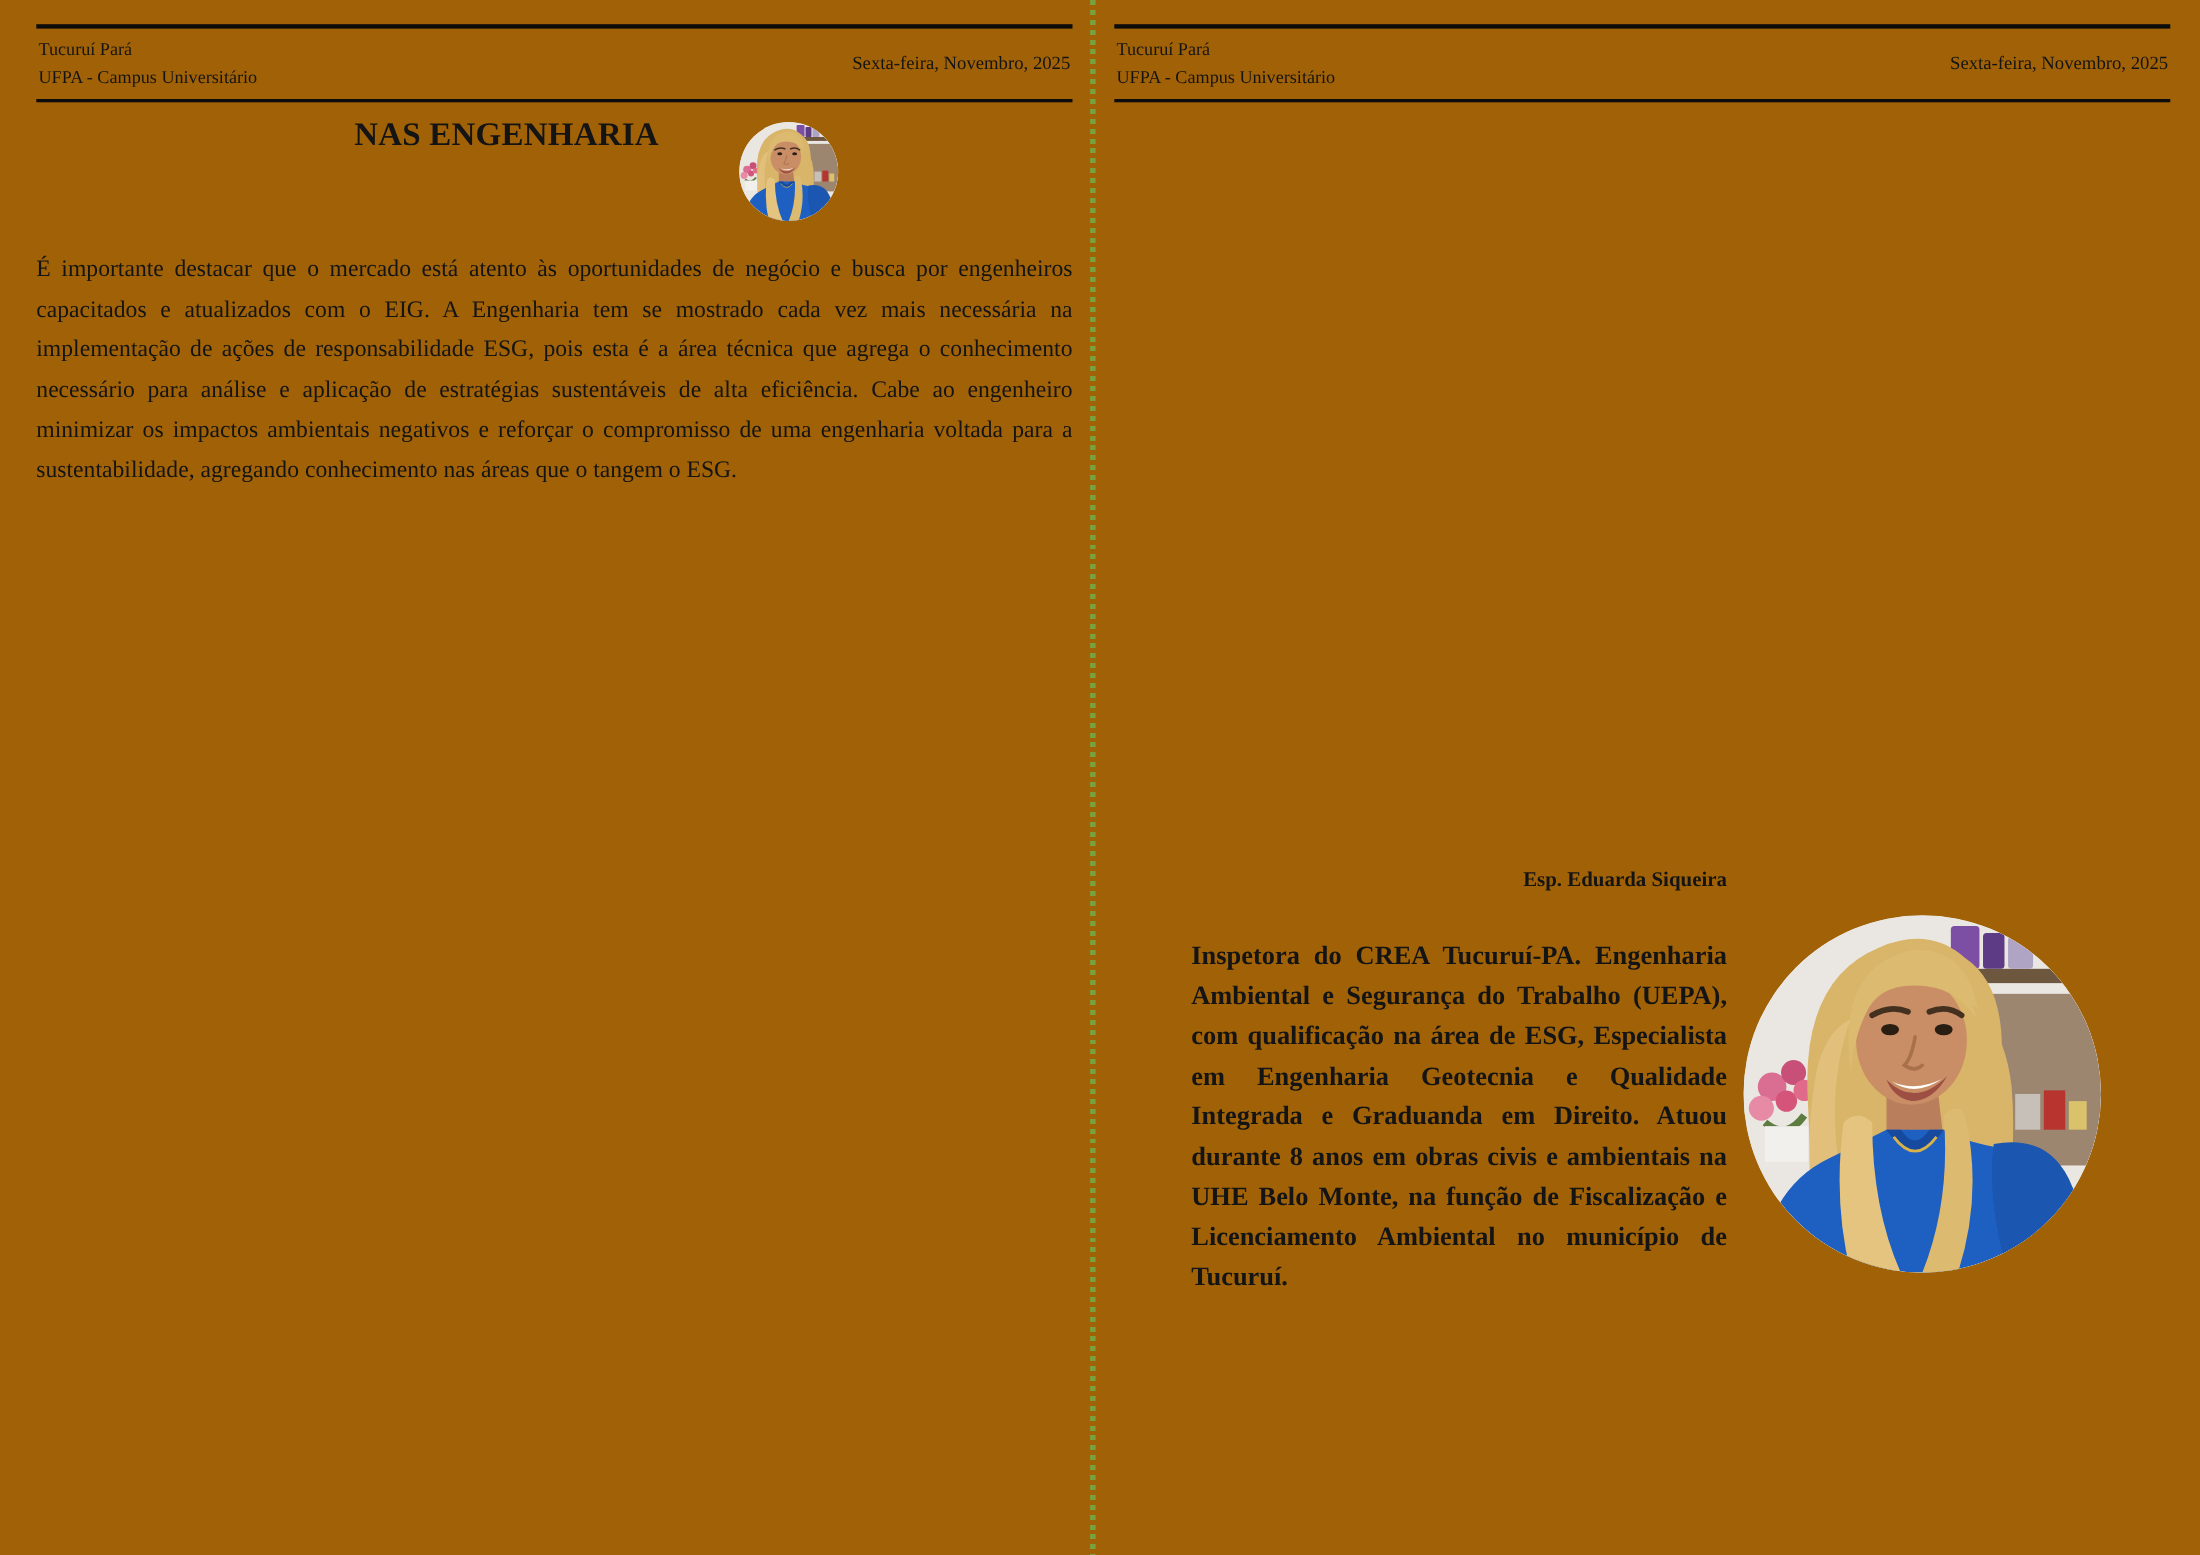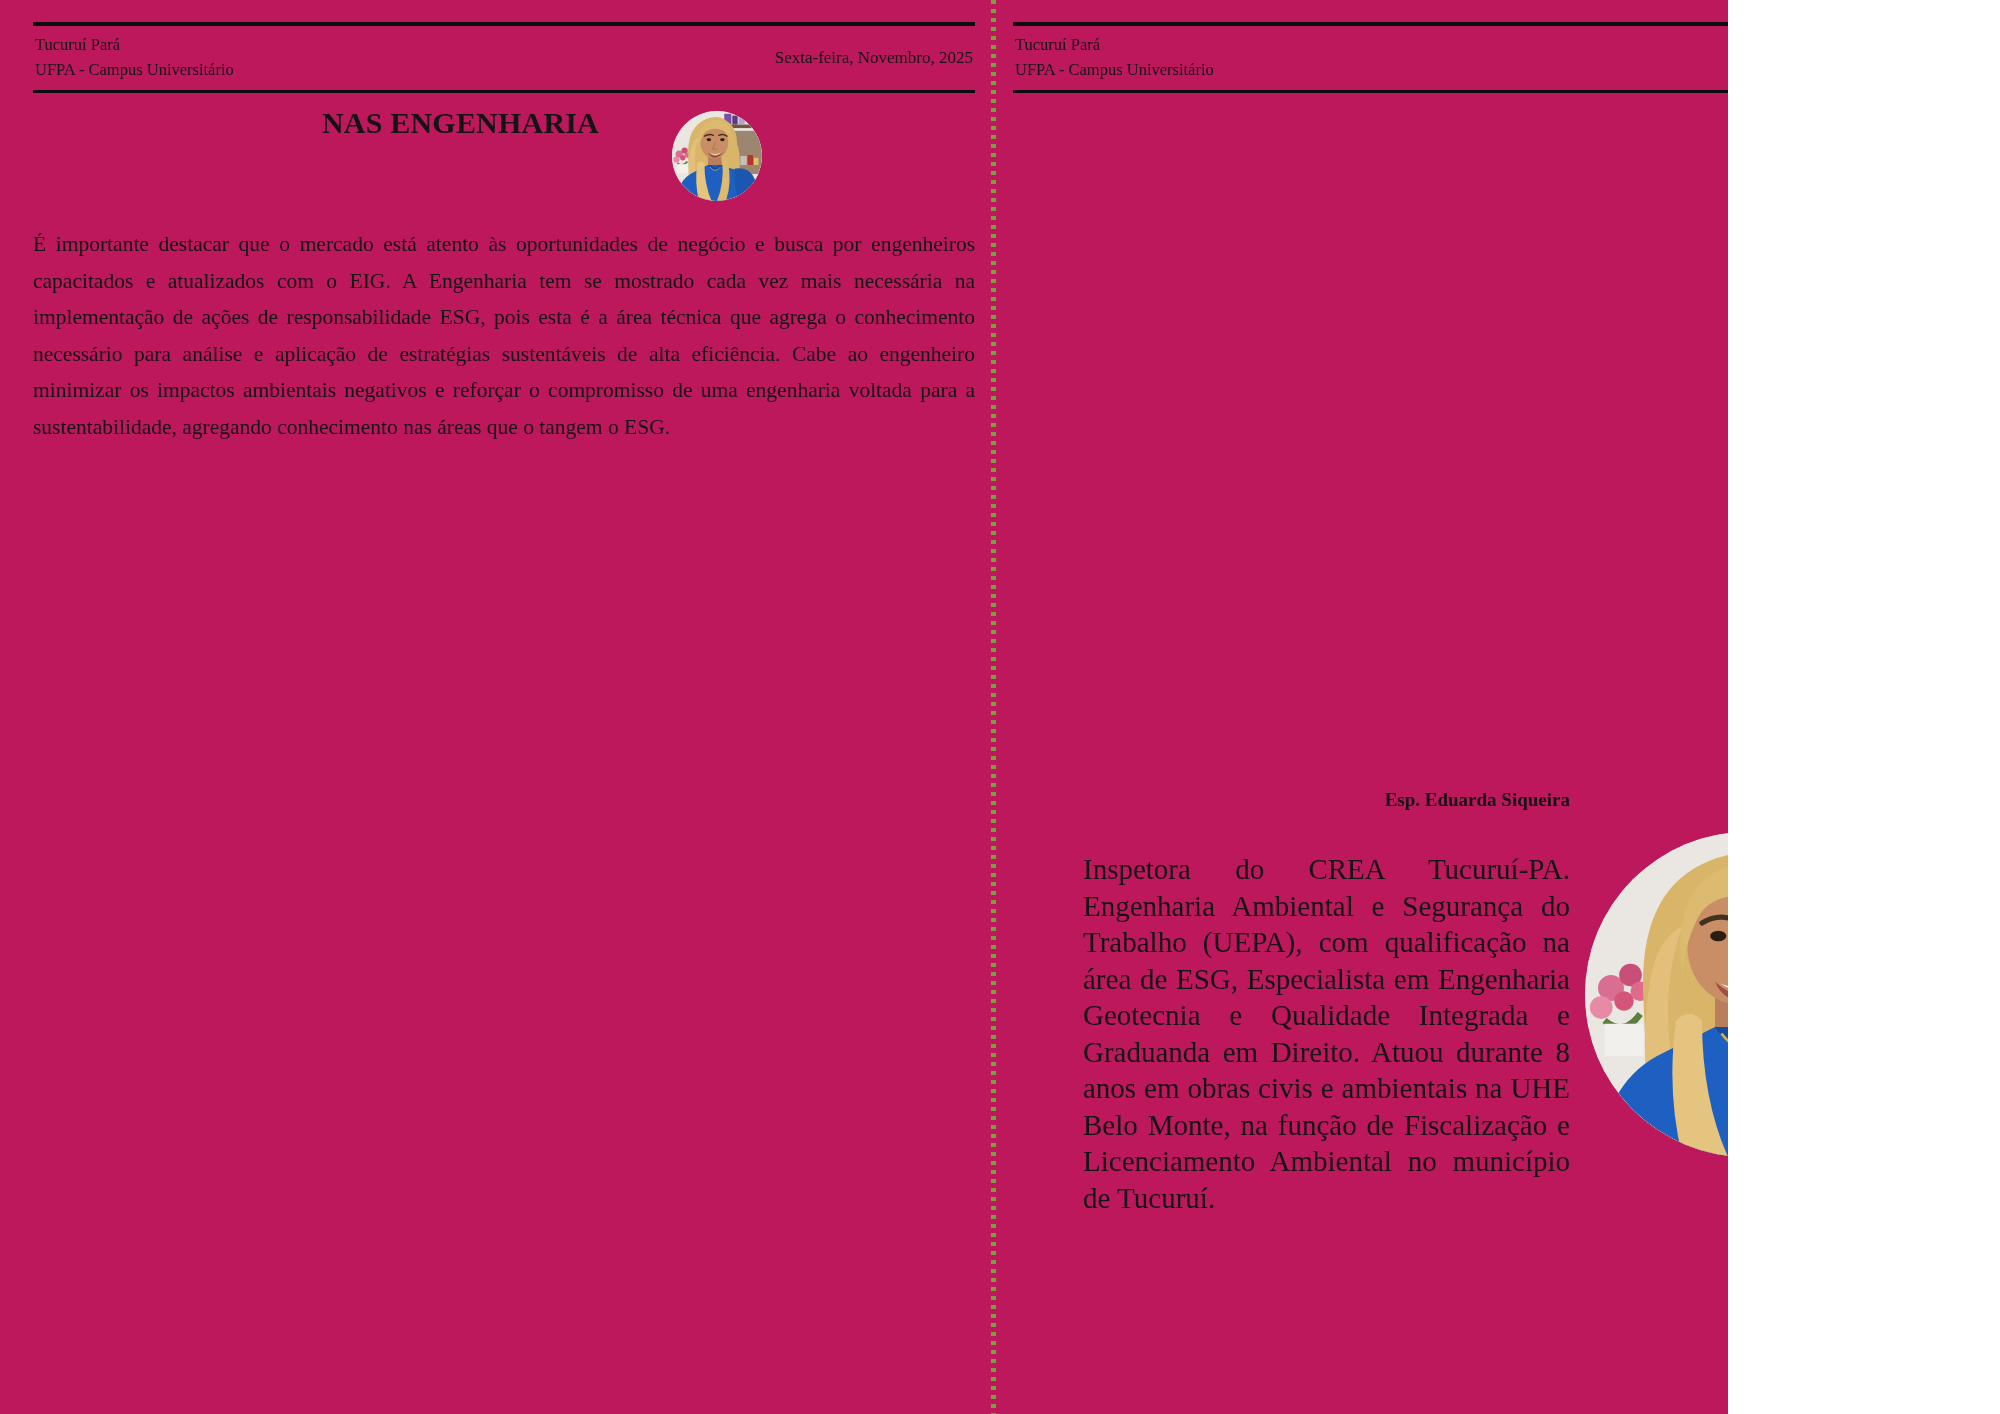--- a/index.html
+++ b/index.html
@@ -1,22 +1,22 @@
 <!DOCTYPE html>
 <html><head>
 <meta charset="utf-8">
 <style>
   * { margin:0; padding:0; box-sizing:border-box; }
   html,body { background:#ffffff; }
   body { font-family:"Liberation Serif", serif; color:#141414; }
 
   .canvas {
     position:relative;
-    width:1728px; height:1414px;
-    background:#be185d;
+    width:2000px; height:1414px;
+    background:#a16207;
     overflow:hidden;
   }
 
   
   .divider {
     --dash:#79a13e;
     position:absolute; top:0; left:991px;
     width:5px; height:1414px;
     background:repeating-linear-gradient(to bottom, var(--dash) 0 4.5px, transparent 4.5px 9px);
   }
@@ -59,22 +59,23 @@
   }
 
   
   .author-name {
     position:absolute; top:785px; left:70px; width:487px;
     text-align:right;
     font-weight:bold; font-size:19px; line-height:30px;
   }
   .author-bio {
     position:absolute; top:851px; left:70px; width:487px;
-    font-size:29px; line-height:36.5px;
+    font-size:24px; line-height:36.5px;
     text-align:justify;
+    font-weight:bold;
   }
 </style>
 </head>
 <body>
 
 <svg width="0" height="0" style="position:absolute" aria-hidden="true">
   <defs>
     <clipPath id="pc">
         <circle cx="50" cy="50" r="50"></circle>
       </clipPath>

